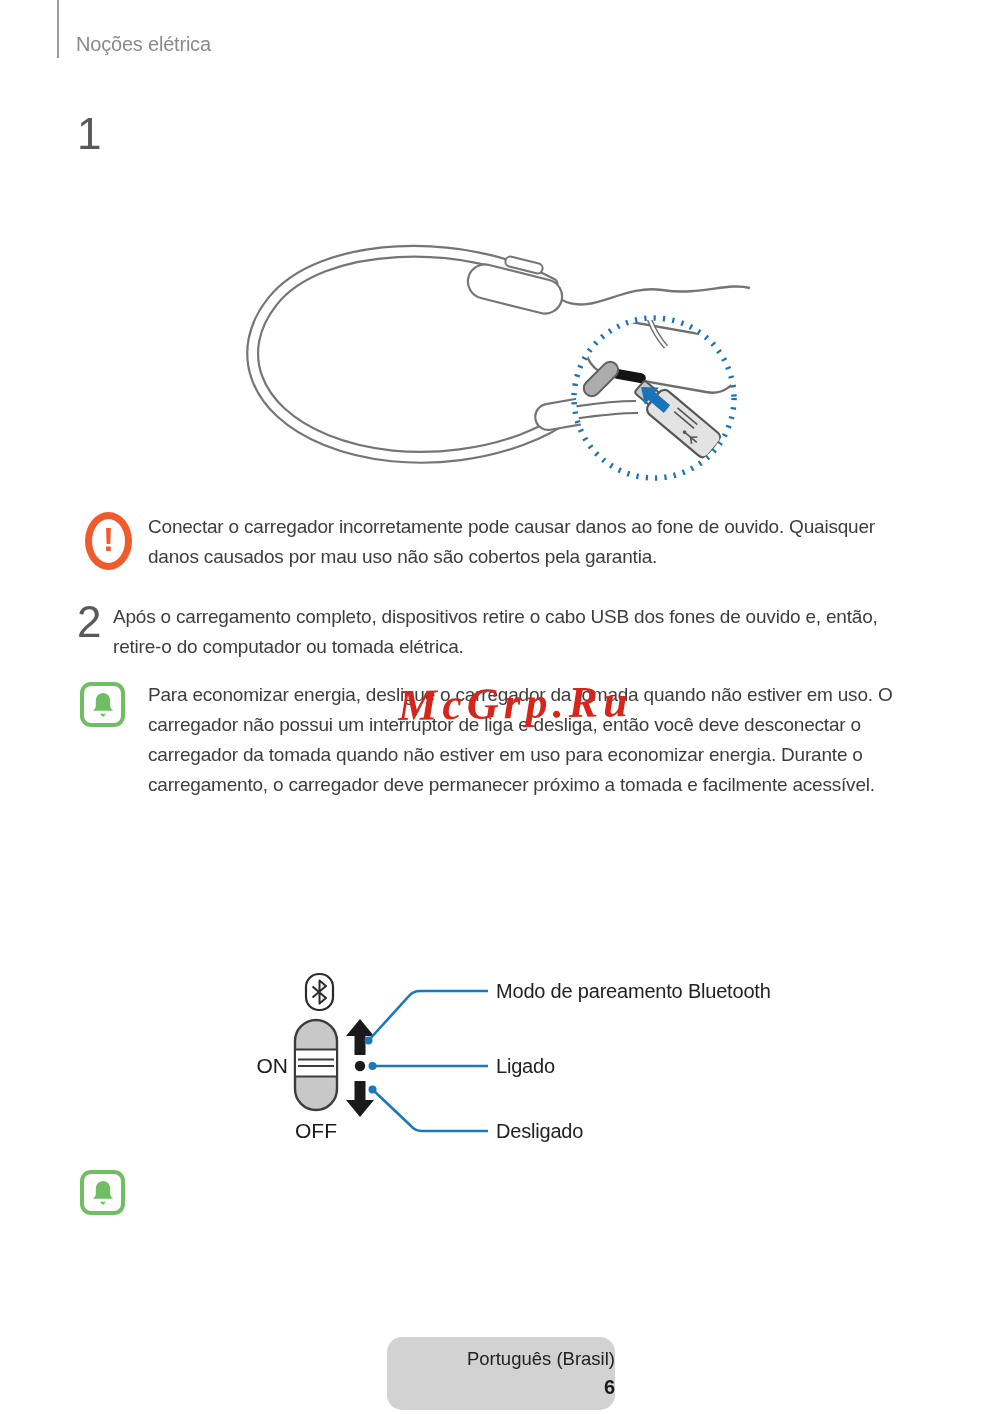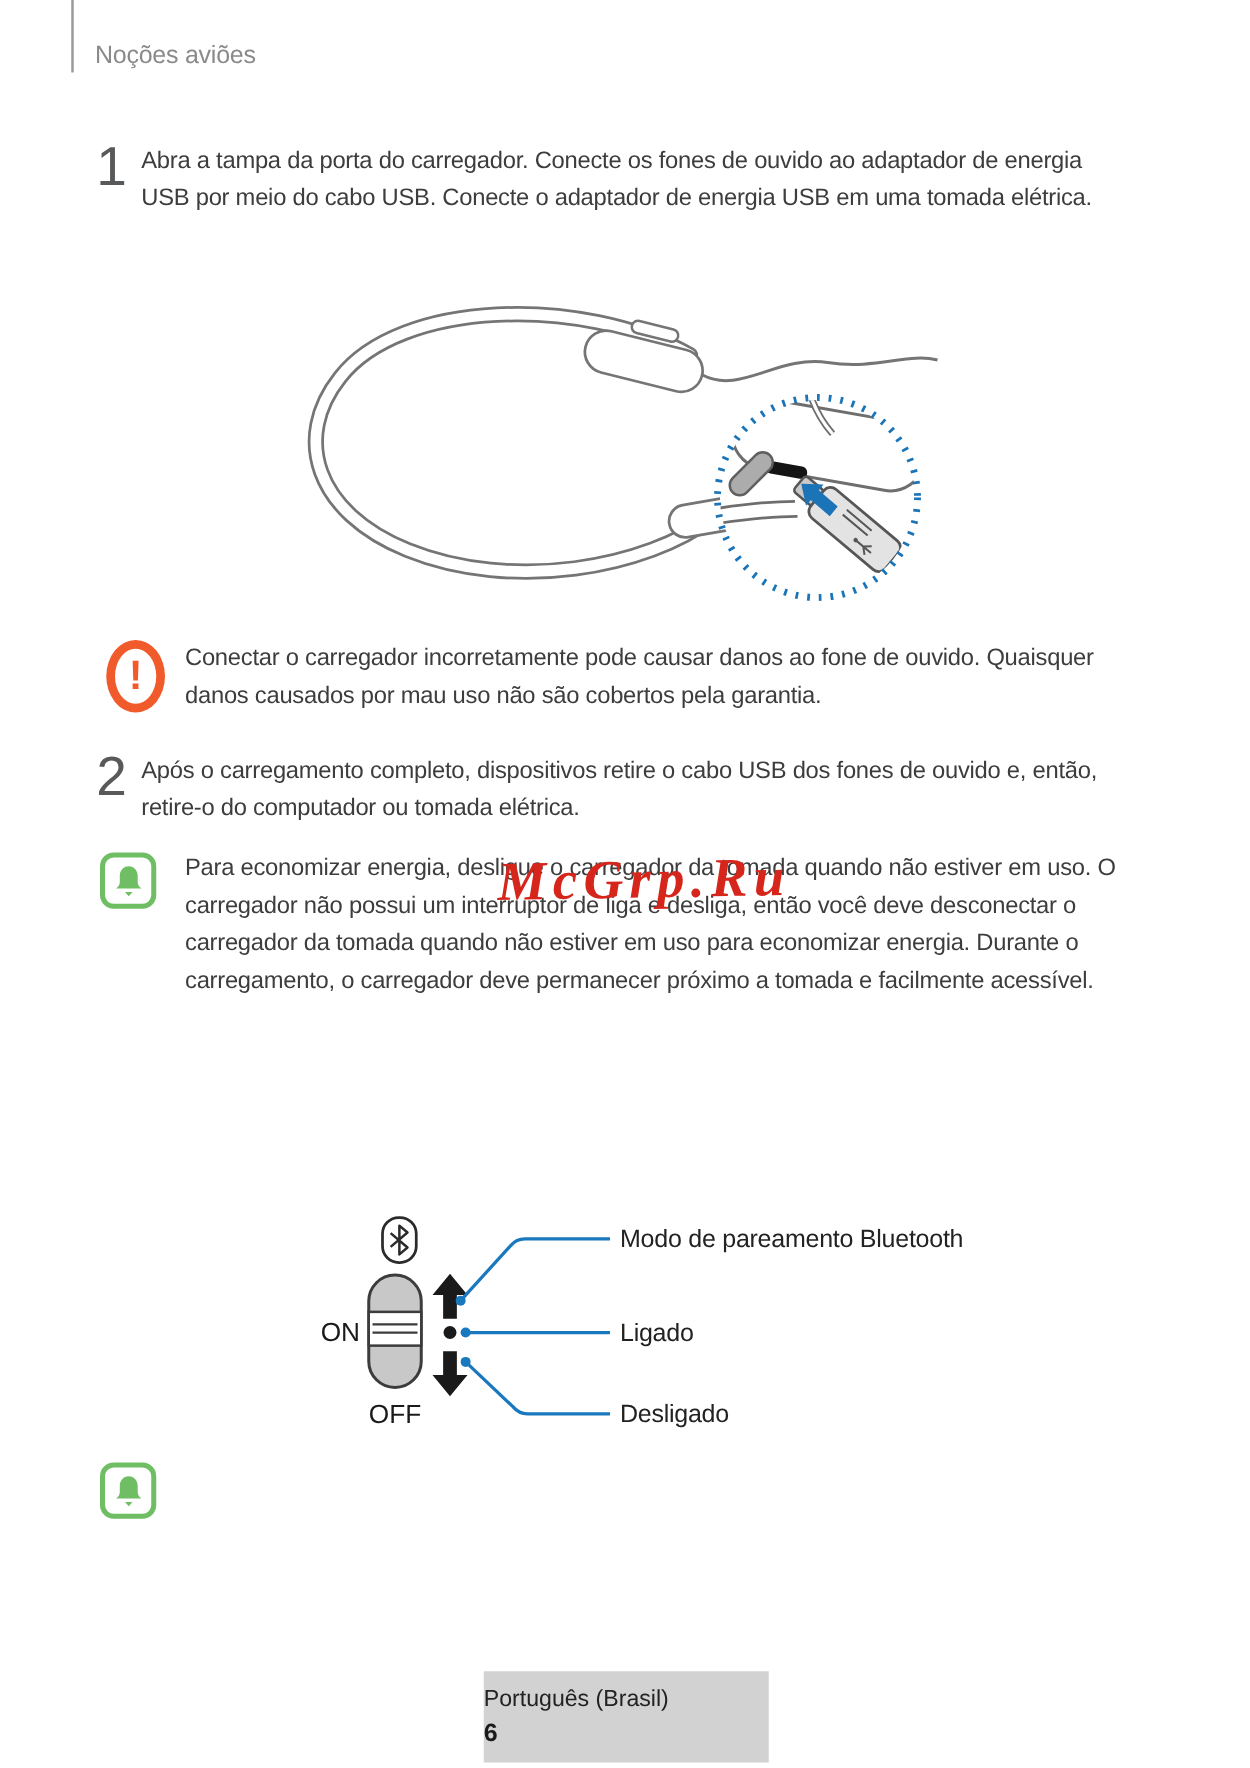--- a/index.html
+++ b/index.html
@@ -35,35 +35,35 @@
   .section-title{
     position:absolute;left:77px;top:894px;margin:0;
     font-size:42px;font-weight:400;letter-spacing:-1.5px;color:#5898d3;white-space:nowrap;
   }
   .diagram{position:absolute;left:250px;top:963px;width:560px;height:200px;}
   .diagram text{font-family:"Liberation Sans",sans-serif;}
   .dg-label{font-size:20px;fill:#222222;letter-spacing:-0.2px;}
   .dg-onoff{font-size:21px;fill:#1a1a1a;}
   .footer-box{
     position:absolute;left:387px;top:1337px;width:228px;height:73px;background:#d2d2d2;
-    text-align:left;
+    text-align:right;
+    border-radius:15px;
   }
   .footer-lang{margin-top:11px;font-size:18.5px;color:#222222;}
   .footer-page{margin-top:6px;font-size:20px;font-weight:bold;color:#1a1a1a;}
 </style>
 </head>
 <body>
 
 <div class="page">
 
   <div class="corner-rule"></div>
-  <div class="header-title">Noções aviões</div>
+  <div class="header-title">Noções elétrica</div>
 
   <div class="step-num" style="top:112px">1</div>
-  <div class="step-text body-text" style="top:114px;width:775px">Abra a tampa da porta do carregador. Conecte os fones de ouvido ao adaptador de energia USB por meio do cabo USB. Conecte o adaptador de energia USB em uma tomada elétrica.</div>
 
   <svg class="illus" width="560" height="272" viewBox="0 0 560 272">
     <defs>
       <clipPath id="magclip">
           <circle cx="434" cy="172" r="78"></circle>
         </clipPath>
     </defs>
     <g>
       <path d="M 332 58 C 245 10 100 14 52 76 C 14 124 32 184 106 214 C 190 248 298 228 350 188" fill="none" stroke="#757575" stroke-width="13" stroke-linecap="round"></path>
       <path d="M 332 58 C 245 10 100 14 52 76 C 14 124 32 184 106 214 C 190 248 298 228 350 188" fill="none" stroke="#ffffff" stroke-width="8.6" stroke-linecap="round"></path>

